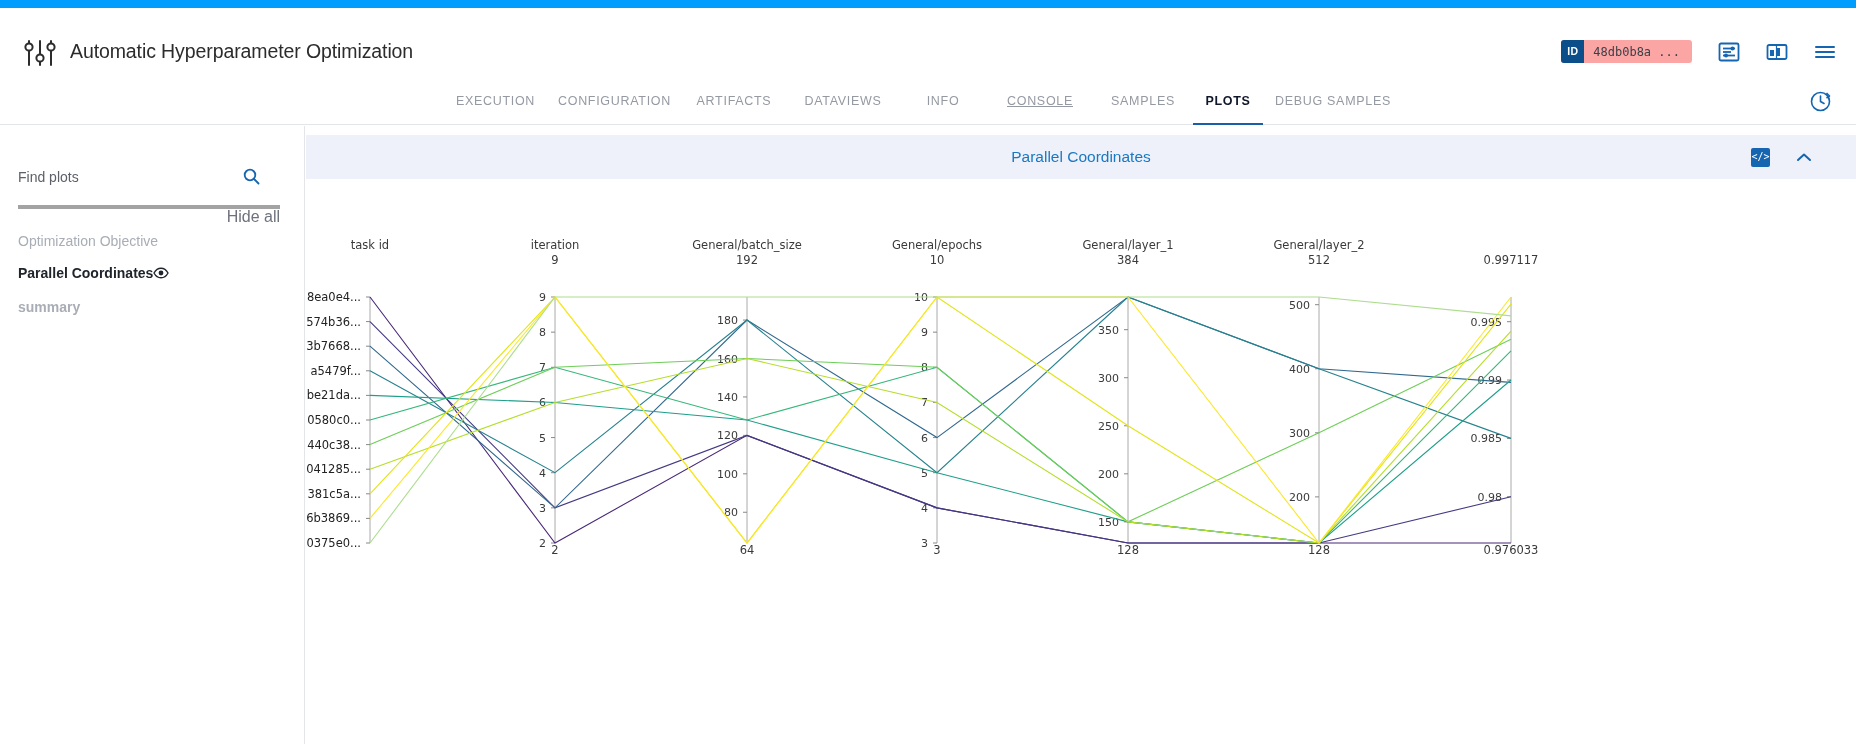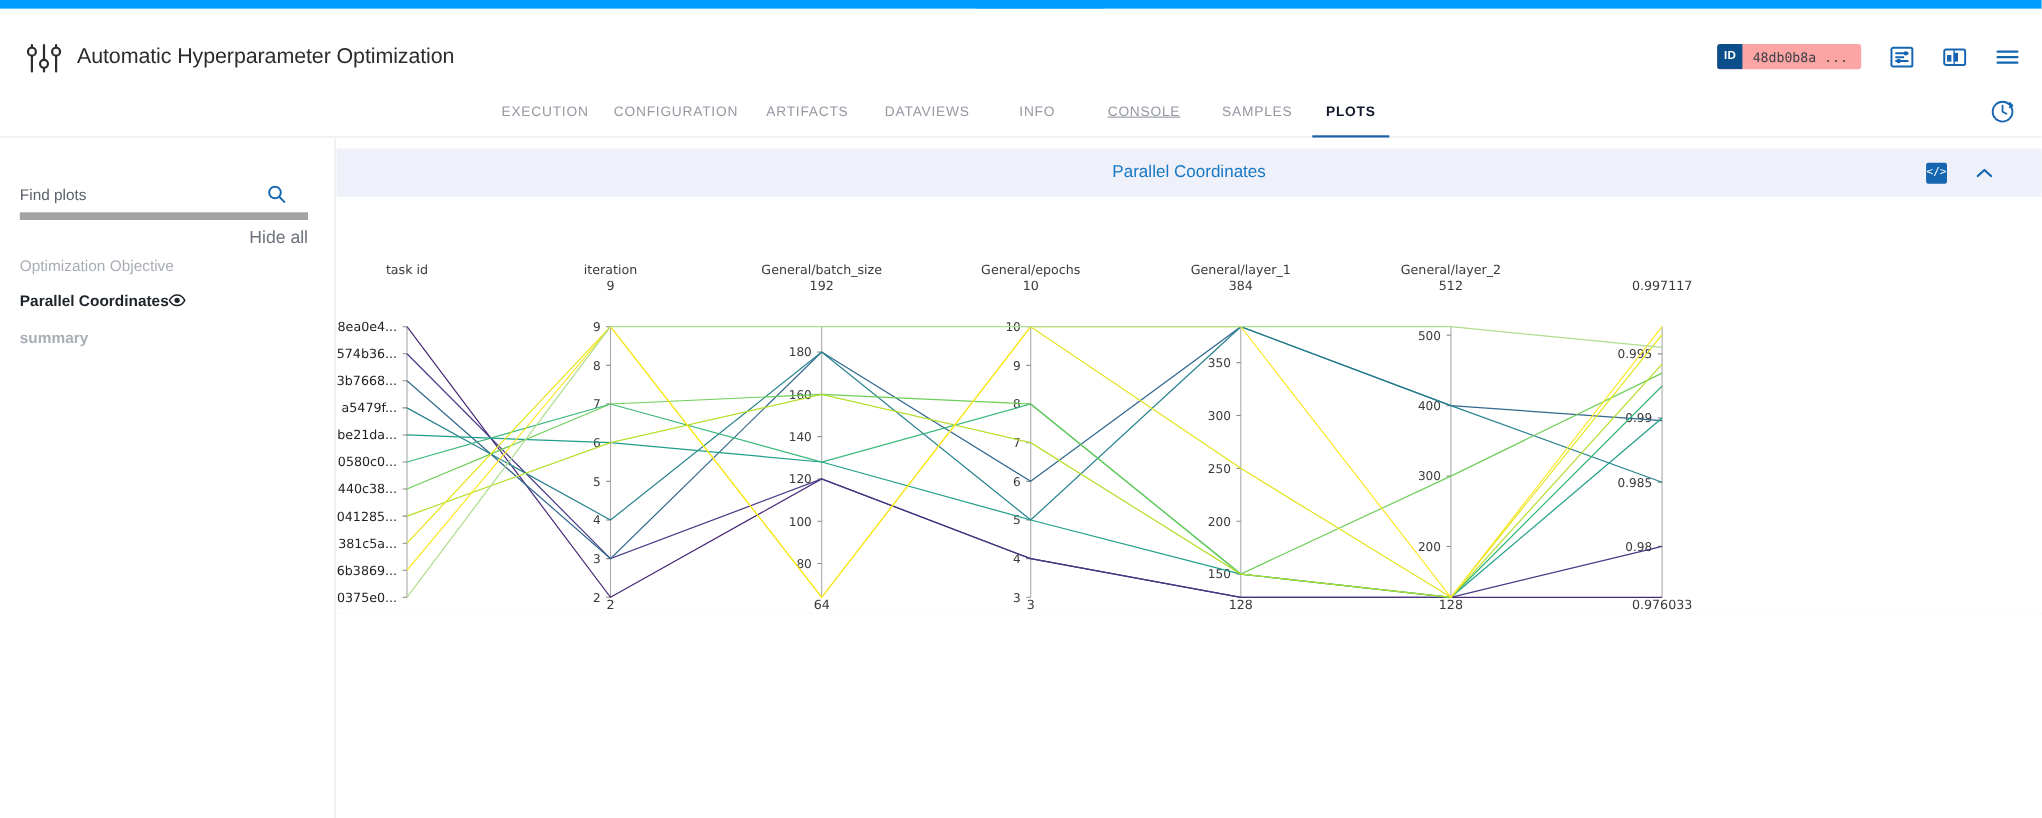--- a/index.html
+++ b/index.html
@@ -81,22 +81,22 @@
   }
   .refresh-btn { position: absolute; right: 24px; top: 12px; width: 23px; height: 23px; cursor: pointer; }
 
   
   .sidebar {
     position: absolute; top: 126px; left: 0; width: 305px; height: 618px;
     background: #fff; border-right: 1px solid #e3e5e8;
   }
   .search-row {
     position: absolute; left: 18px; top: 42px; width: 262px;
-    border-bottom: 7px solid #a3a3a3;
-    display: flex; align-items: center; padding-bottom: 8px;
+    border-bottom: 4px solid #a3a3a3;
+    display: flex; align-items: center; padding-bottom: 20px;
   }
   .search-row input {
     border: none; outline: none; font-size: 14px; color: #3b3f46;
     width: 225px; background: transparent;
     font-family: "Liberation Sans", sans-serif;
   }
   .search-row input::placeholder { color: #5c6069; }
   .search-icon { width: 17px; height: 17px; cursor: pointer; }
   .hide-all {
     position: absolute; right: 24px; top: 82px;
@@ -222,20 +222,23 @@
         <span>INFO</span>
       </div>
       <div class="tab" style="width: 106px; text-decoration: underline;">
         <span>CONSOLE</span>
       </div>
       <div class="tab" style="width: 100px;">
         <span>SAMPLES</span>
       </div>
       <div class="tab active" style="width: 70px;">
         <span>PLOTS</span>
+      </div>
+      <div class="tab" style="width: 140px;">
+        <span>DEBUG SAMPLES</span>
       </div>
     </div>
   <svg class="refresh-btn" viewBox="0 0 23 23">
     <circle cx="11.5" cy="11.5" r="9" fill="none" stroke="#1565b0" stroke-width="1.6"></circle>
     <path d="M11.5 6 L11.5 11.5 L15 13.5" fill="none" stroke="#1565b0" stroke-width="1.6" stroke-linecap="round"></path>
     <path d="M17.5 3 L20.5 6 L17.5 8" fill="none" stroke="#1565b0" stroke-width="1.6" stroke-linejoin="round"></path>
   </svg>
 </div>
 
 <div class="sidebar">

